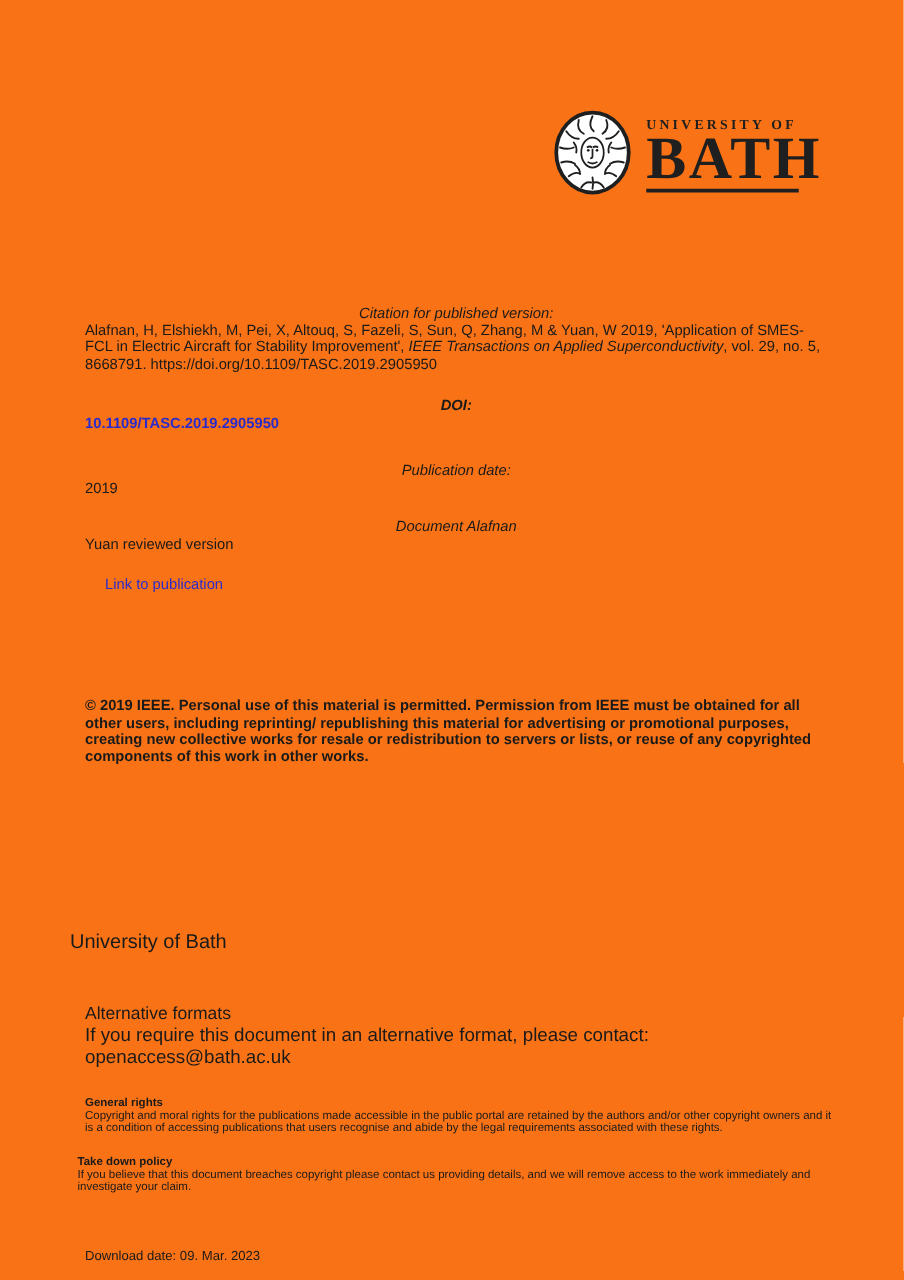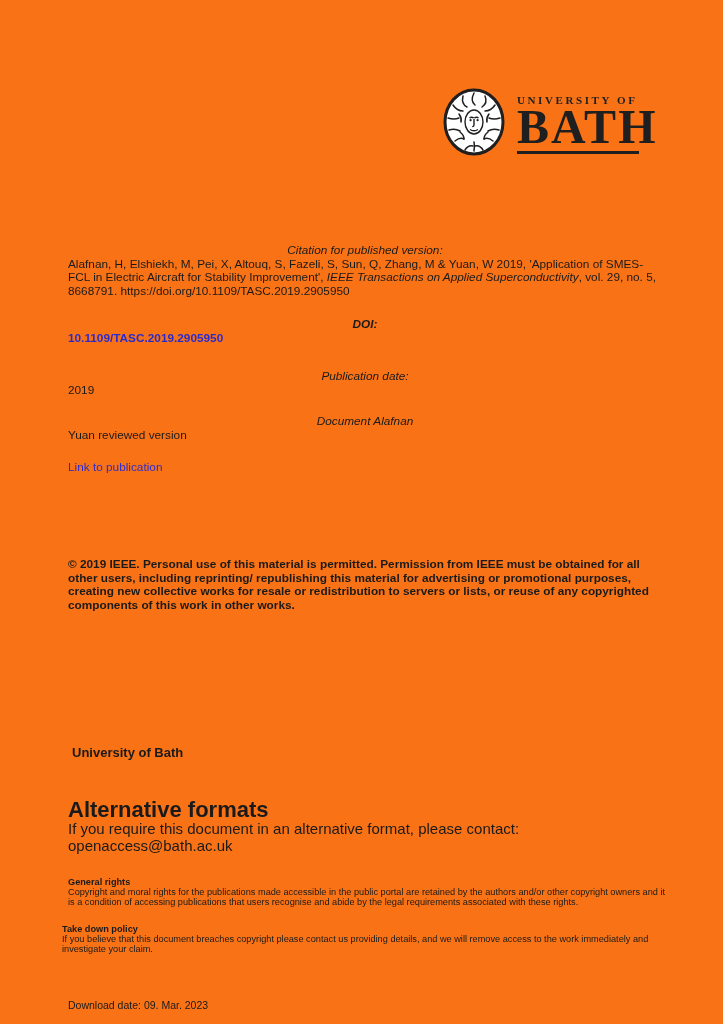--- a/index.html
+++ b/index.html
@@ -28,25 +28,25 @@
     font-family:"Liberation Serif", serif;
     font-weight:600;font-size:48px;letter-spacing:2px;line-height:40px;
     color:#1f1f1f;white-space:nowrap;margin-top:1px;
   }
   .logo-underline{height:3px;background:#1f1f1f;margin-top:4px;width:122px;}
   
   .citation{top:244px;left:68px;width:594px;}
   .doi{top:318px;left:68px;width:594px;font-weight:bold;}
   .pubdate{top:370px;left:68px;width:594px;}
   .docver{top:415px;left:68px;width:594px;}
-  .linkpub{top:461px;left:68px;width:594px;}
+  .linkpub{top:461px;left:84px;width:594px;}
   .copyright{top:558px;left:68px;width:596px;font-weight:bold;}
-  .uob{top:745px;left:72px;font-size:13px;font-weight:700;}
+  .uob{top:745px;left:56px;font-size:16px;font-weight:400;}
   .altformats{top:800px;left:68px;width:600px;}
-  .altformats-heading{font-size:22px;font-weight:700;line-height:20px;}
+  .altformats-heading{font-size:14px;font-weight:400;line-height:20px;}
   .altformats-body{font-size:15px;line-height:17px;}
   .smallsec{width:600px;font-size:9.2px;line-height:10px;}
   .smallsec .sec-heading{font-weight:700;}
   .genrights{top:877px;left:68px;}
   .takedown{top:924px;left:62px;}
   .download{top:999px;left:68px;font-size:10.5px;}
 </style>
 </head>
 <body>
 

